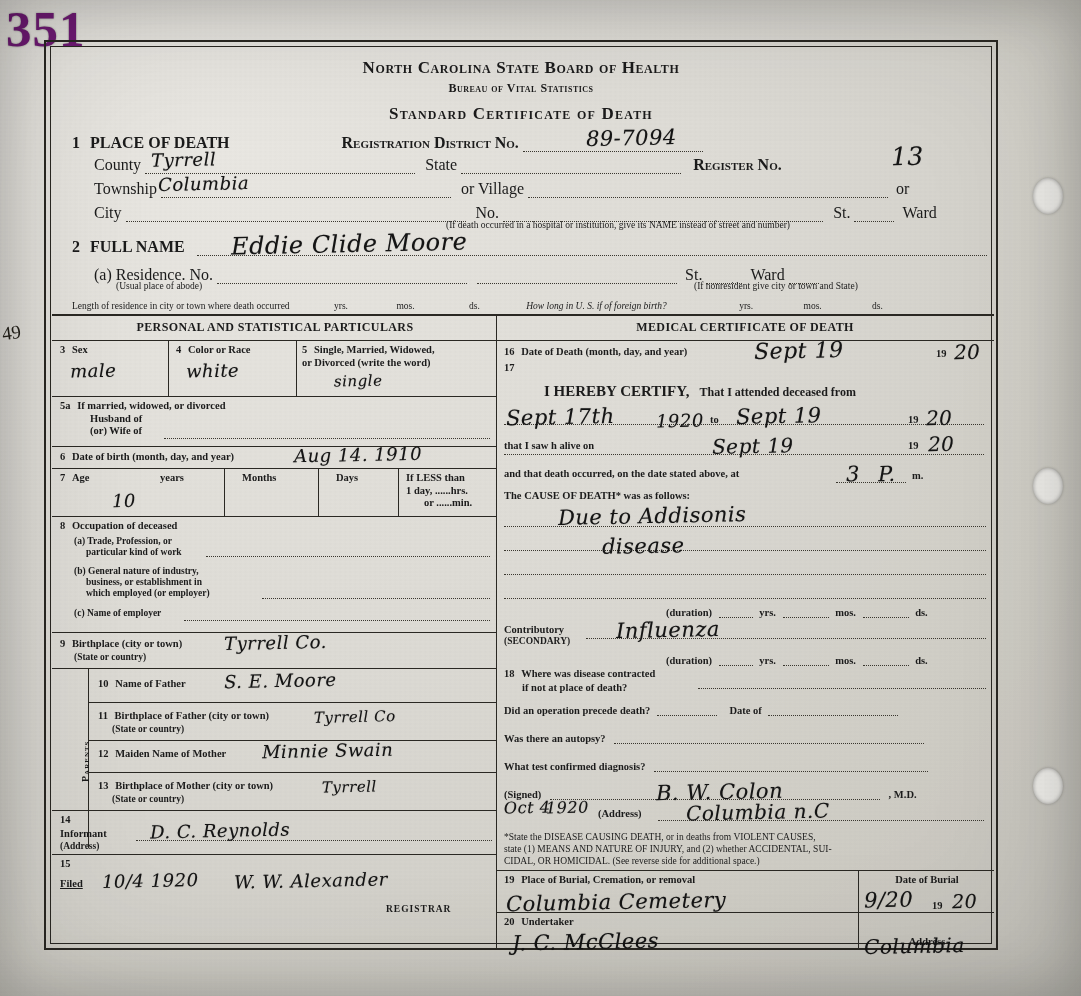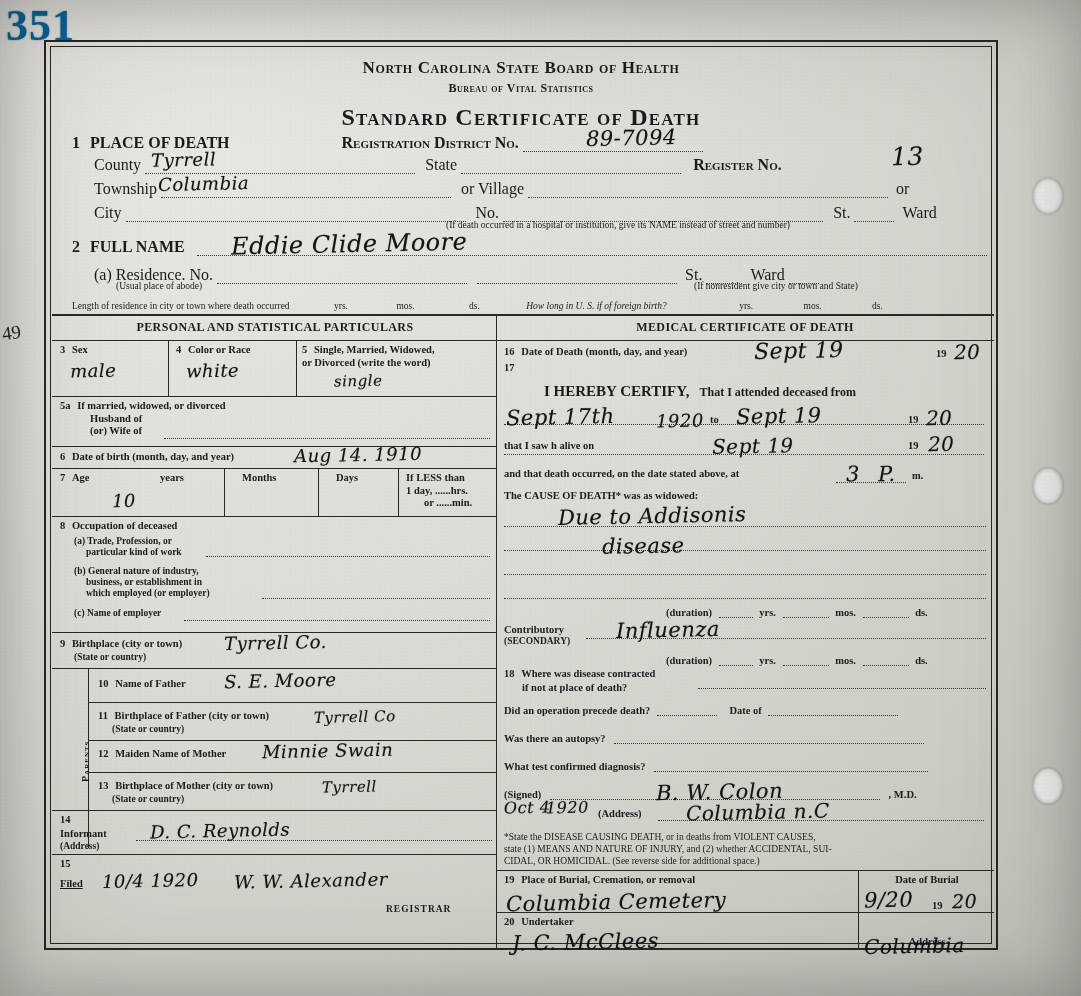--- a/index.html
+++ b/index.html
@@ -29,21 +29,21 @@
   }
   .darkedge{
     position:absolute;inset:0;
     box-shadow: inset 0 0 60px rgba(0,0,0,.22), inset 0 0 160px rgba(0,0,0,.12);
     pointer-events:none;
   }
   
   #pagenum{
     position:absolute;left:6px;top:0px;
     font-family:"Liberation Serif", serif;
-    font-size:44px;font-weight:700;color:#0369a1;
+    font-size:51px;font-weight:700;color:#701a75;
     letter-spacing:1px;
     text-shadow:0 0 2px rgba(0,0,0,.4);
   }
   #sidemark{
     position:absolute;left:2px;top:322px;
     font-family:"Liberation Serif", serif;
     font-size:19px;color:#24211a;transform:rotate(-8deg);
   }
   
   .hole{
@@ -67,21 +67,21 @@
   .hdr{ text-align:center; }
   .hdr .l1{
     font-size:17px;font-weight:700;letter-spacing:.6px;margin-top:16px;
     font-variant:small-caps;
   }
   .hdr .l2{
     font-size:12px;font-weight:700;letter-spacing:.5px;margin-top:3px;
     font-variant:small-caps;
   }
   .hdr .l3{
-    font-size:24px;font-weight:700;letter-spacing:1.2px;margin-top:8px;
+    font-size:17px;font-weight:700;letter-spacing:1.2px;margin-top:8px;
     font-variant:small-caps;
   }
   .b{font-weight:700;}
   .sc{font-variant:small-caps;}
   .dots{
     border-bottom:1.4px dotted #3a372f;
     display:inline-block;vertical-align:bottom;height:13px;
   }
   .row{position:absolute;white-space:nowrap;}
   
@@ -365,21 +365,21 @@
   <div class="hw" style="left:666px;top:392px;font-size:20px;">Sept 19</div>
   <div class="row xs b" style="left:862px;top:398px;">19</div>
   <div class="hw" style="left:882px;top:390px;font-size:20px;">20</div>
 
   <div class="row xs b" style="left:458px;top:426px;">and that death occurred, on the date stated above, at</div>
   <div class="dotline" style="left:790px;top:440px;width:70px;"></div>
   <div class="hw" style="left:800px;top:420px;font-size:21px;">3</div>
   <div class="hw" style="left:832px;top:420px;font-size:21px;">P.</div>
   <div class="row xs b" style="left:866px;top:428px;">m.</div>
 
-  <div class="row xs b" style="left:458px;top:448px;">The CAUSE OF DEATH* was as widowed:</div>
+  <div class="row xs b" style="left:458px;top:448px;">The CAUSE OF DEATH* was as follows:</div>
 
   <div class="dotline" style="left:458px;top:484px;width:482px;"></div>
   <div class="dotline" style="left:458px;top:508px;width:482px;"></div>
   <div class="dotline" style="left:458px;top:532px;width:482px;"></div>
   <div class="dotline" style="left:458px;top:556px;width:482px;"></div>
   <div class="hw" style="left:512px;top:462px;font-size:21px;">Due to Addisonis</div>
   <div class="hw" style="left:556px;top:492px;font-size:21px;">disease</div>
 
   <div class="row xs b" style="left:620px;top:562px;">
     <span>(duration)</span>

